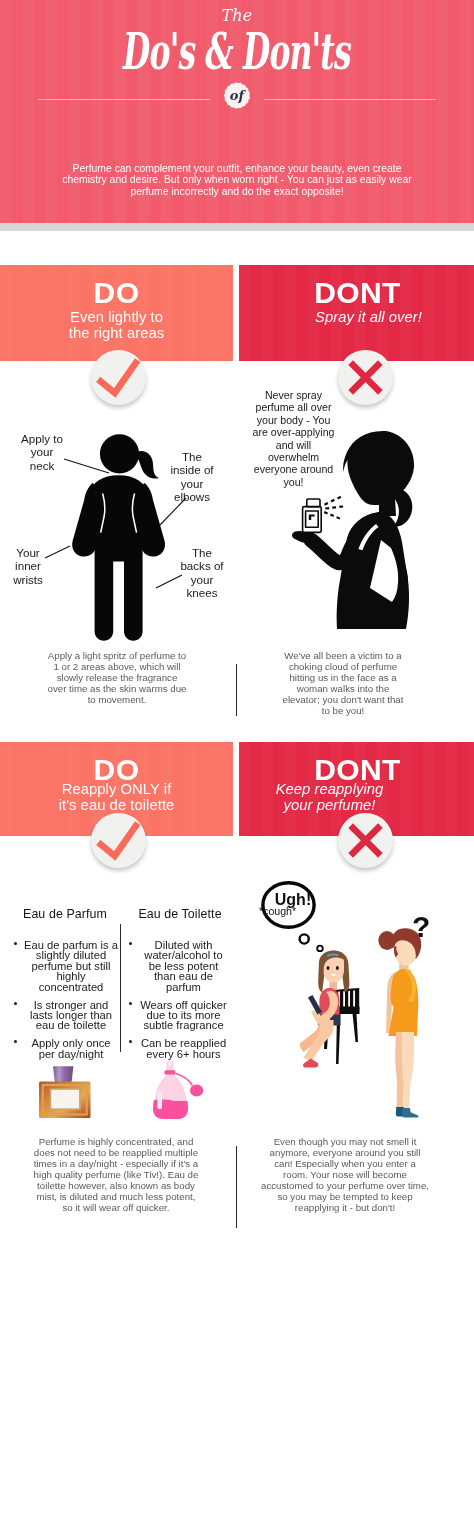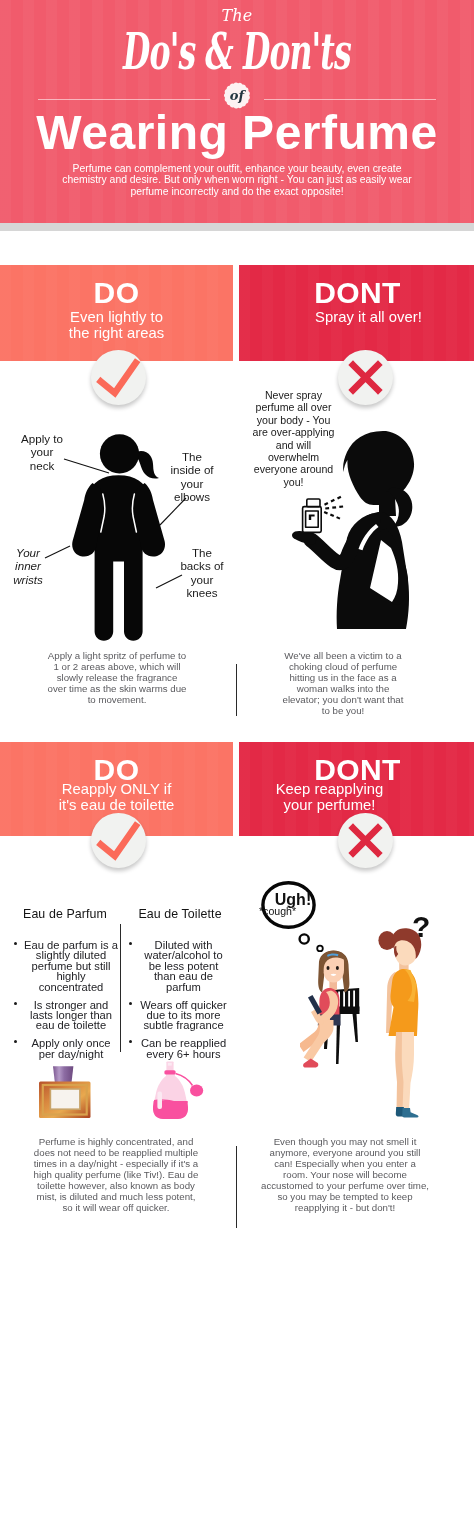--- a/index.html
+++ b/index.html
@@ -61,21 +61,21 @@
   }
   .gray-band {
     position:absolute; left:0; width:474px; height:8px; background:#d6d6d6;
   }
 
   
   .blk { position:absolute; overflow:hidden; }
   .blk.do   { left:0;   width:233px; background:#fb7465; }
   .blk.dont { left:239px; width:235px; background:#e32946; }
   .blk.dont .blk-title { padding-left:2px; }
-  .blk.dont .blk-sub { padding-left:24px; }
+  .blk.dont .blk-sub { padding-left:24px;font-style:italic; }
   .blk .stripes {
     position:absolute; inset:0;
     background-image:repeating-linear-gradient(90deg,
        rgba(255,255,255,0.022) 0px, rgba(255,255,255,0.022) 11px,
        rgba(0,0,0,0.0) 11px, rgba(0,0,0,0.0) 23px);
   }
   .blk-title {
     position:relative; text-align:center; color:#ffffff;
     font-family:"Liberation Sans", sans-serif; font-weight:700;
     font-size:30px; line-height:30px; letter-spacing:0.4px;
@@ -140,21 +140,20 @@
     <div class="hdr-the">The</div>
     <div class="hdr-script">Do's &amp; Don'ts</div>
     <div class="hdr-rule l"></div>
     <div class="hdr-rule r"></div>
     <div class="of-badge">
       <svg width="30" height="29" viewBox="0 0 30 29">
         <path id="scallop" fill="#fdf2f2" d="M27.20 14.50Q28.86 17.09 26.38 18.91Q26.99 21.92 24.02 22.72Q23.50 25.75 20.44 25.42Q18.86 28.06 16.13 26.65Q13.70 28.54 11.66 26.23Q8.72 27.12 7.65 24.24Q4.58 24.00 4.63 20.92Q1.85 19.59 3.01 16.74Q0.90 14.50 3.01 12.26Q1.85 9.41 4.63 8.08Q4.58 5.00 7.65 4.76Q8.72 1.88 11.66 2.77Q13.70 0.46 16.13 2.35Q18.86 0.94 20.44 3.58Q23.50 3.25 24.02 6.28Q26.99 7.08 26.38 10.09Q28.86 11.91 27.20 14.50Z"></path>
       </svg>
       <div class="of-txt">of</div>
     </div>
-    <div class="hdr-main">Wearing Perfume</div>
     <div class="hdr-sub">Perfume can complement your outfit, enhance your beauty, even create chemistry and desire. But only when worn right - You can just as easily wear perfume incorrectly and do the exact opposite!</div>
   </div>
   <div class="gray-band" style="top:223px"></div>
 
   <div class="blk do" style="top:265px; height:96px;">
     <div class="stripes"></div>
     <div class="blk-title" style="margin-top:13px">DO</div>
     <div class="blk-sub" style="margin-top:2px; padding:0 62px;">Even lightly to the right areas</div>
   </div>
   <div class="blk dont" style="top:265px; height:96px;">
@@ -220,21 +219,21 @@
     </g>
 
     <g fill="none" stroke="#ffffff" stroke-width="1.5" stroke-linecap="round">
       <path d="M31.8 66 C 34.0 74, 34.2 82, 33.2 88 L 29.8 104"></path>
       <path d="M63.4 66 C 61.2 74, 61.0 82, 62.0 88 L 65.4 104"></path>
     </g>
   </svg>
 
   <div class="lbl" style="left:18px; top:432px; width:48px;">Apply to your neck</div>
   <div class="lbl" style="left:167px; top:450px; width:50px;">The inside of your elbows</div>
-  <div class="lbl" style="left:10px; top:546px; width:36px;font-style:italic;">Your inner wrists</div>
+  <div class="lbl" style="left:10px; top:546px; width:36px;">Your inner wrists</div>
   <div class="lbl" style="left:177px; top:546px; width:50px;">The backs of your knees</div>
   <svg class="leader" style="left:0; top:425px;" width="234" height="215">
     <g stroke="#111111" stroke-width="1.1" fill="none">
       <line x1="64" y1="34" x2="109" y2="48"></line>
       <line x1="186" y1="73" x2="160" y2="100"></line>
       <line x1="45" y1="133" x2="70" y2="121"></line>
       <line x1="182" y1="150" x2="156" y2="163"></line>
     </g>
   </svg>
 

